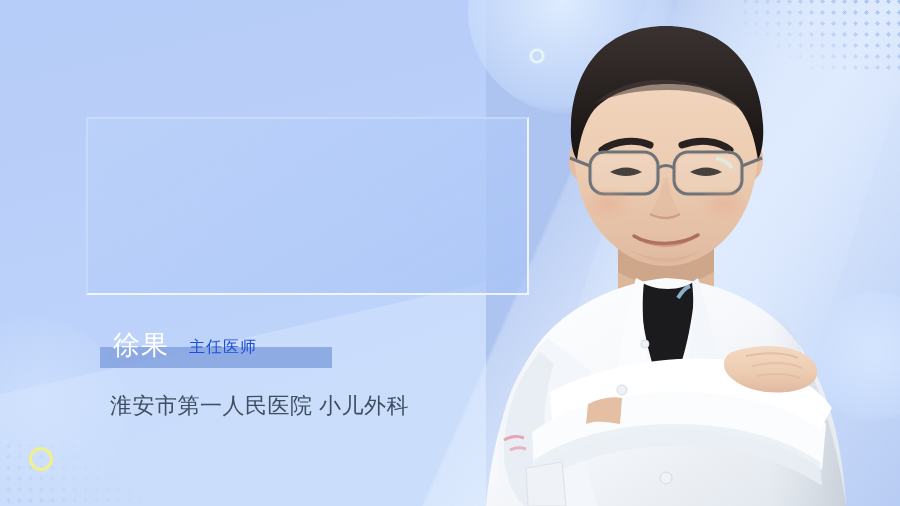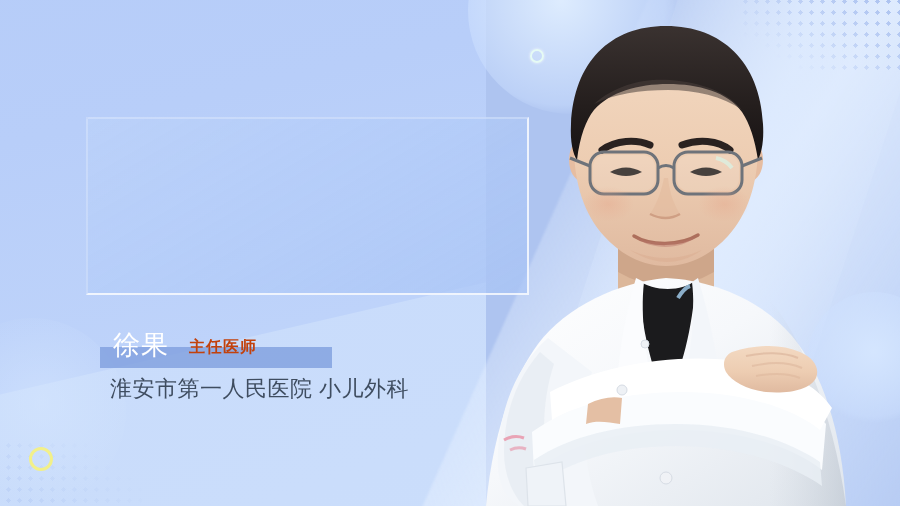--- a/index.html
+++ b/index.html
@@ -140,31 +140,31 @@
     white-space:nowrap;
   }
   .doctor-name{
     color:#ffffff;
     font-size:27px;
     line-height:30px;
     letter-spacing:1px;
     font-weight:400;
   }
   .doctor-title{
-    color:#c2410c;
+    color:#1d4ed8;
     font-size:16px;
     line-height:20px;
     letter-spacing:1px;
-    font-weight:700;
+    font-weight:400;
     position:relative;
     top:-2px;
   }
   .hospital{
     position:absolute;
-    left:110px; top:374px;
+    left:110px; top:391px;
     color:#3f4d60;
     font-size:22px;
     line-height:30px;
     letter-spacing:.5px;
     white-space:nowrap;
     text-align:center;
   }
 
   
   .doctor{

